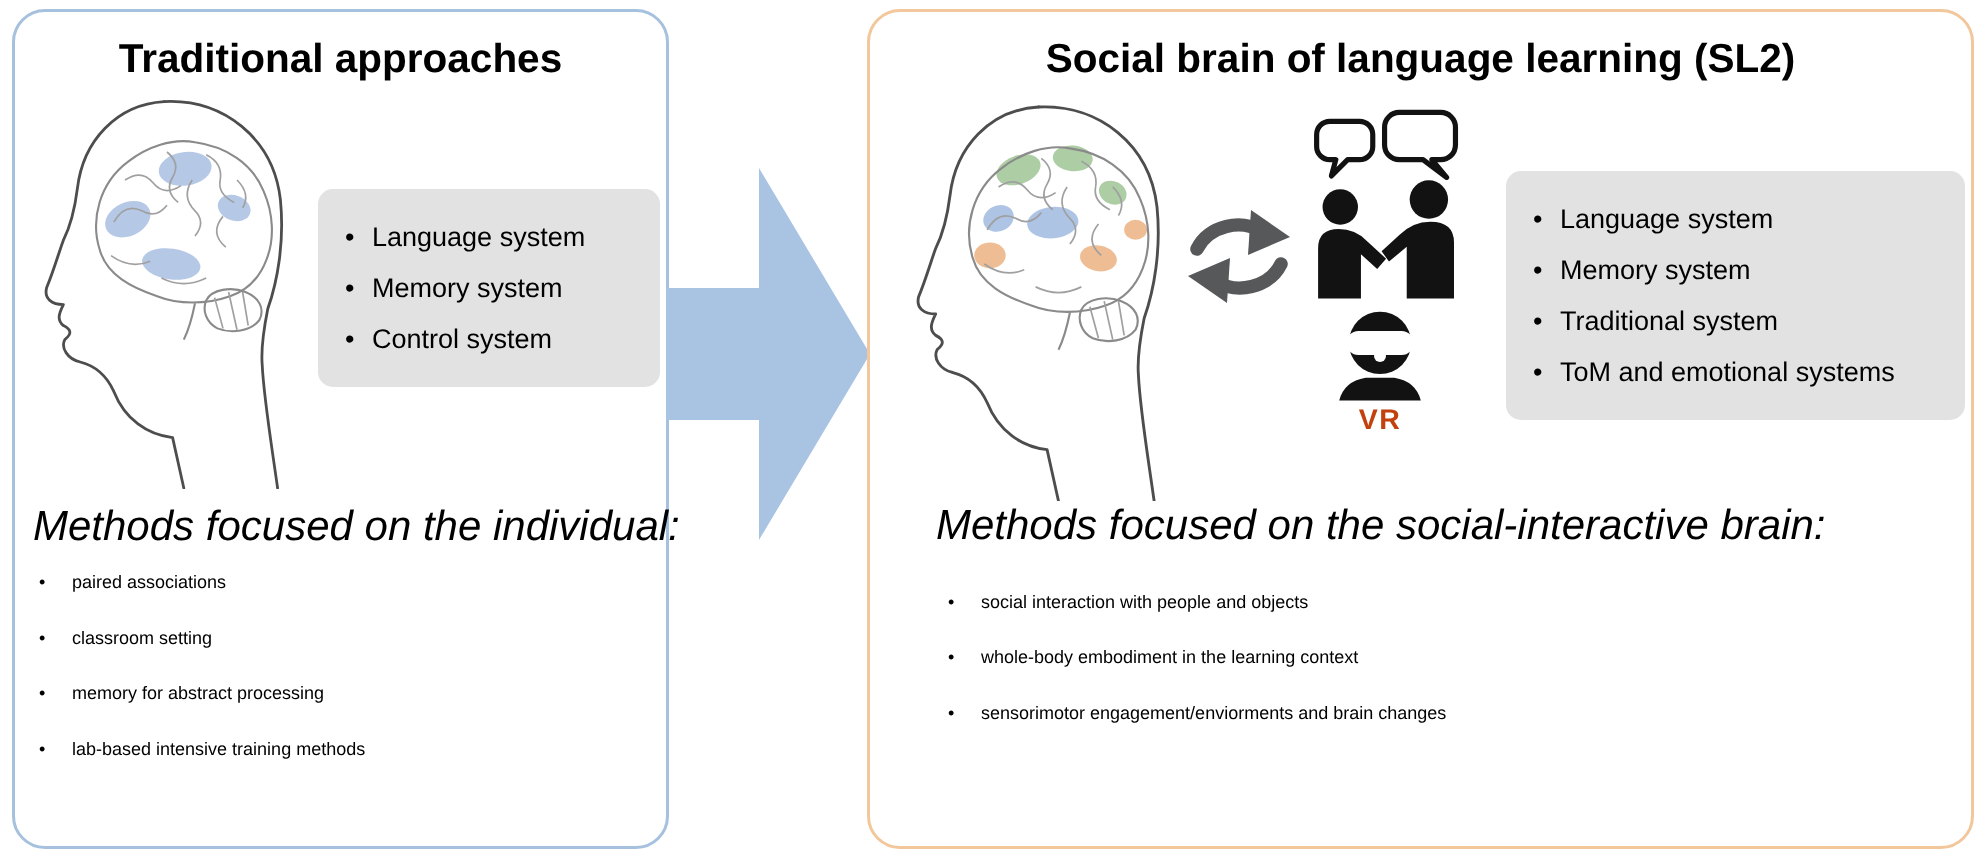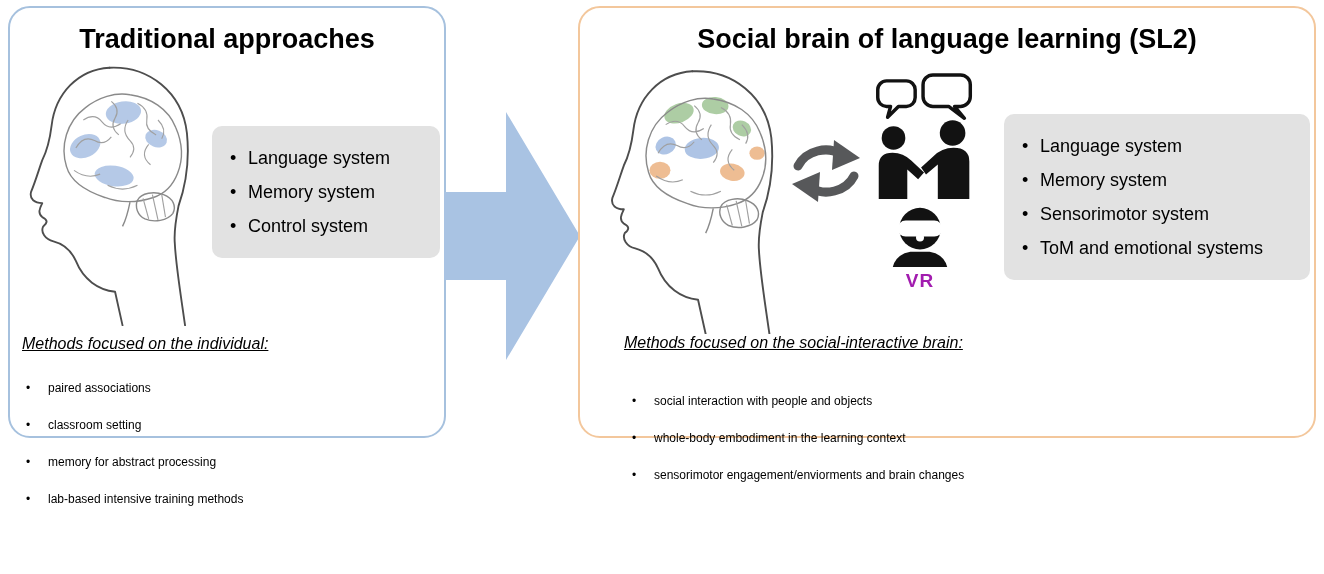--- a/index.html
+++ b/index.html
@@ -7,21 +7,21 @@
   body {
     font-family: "Liberation Sans", sans-serif;
     background: #ffffff;
     position: relative;
     color: #000;
     overflow: hidden;
   }
   .panel {
     position: absolute;
     top: 6px;
-    height: 432px;
+    height: 560px;
     background: #fff;
     border-radius: 22px;
   }
   #left-panel  { left: 8px;   width: 438px; border: 2px solid var(--left_border, #a6c1de); }
   #right-panel { left: 578px; width: 738px; border: 2px solid var(--right_border, #f3c79c); }
   .panel-title {
     position: absolute; top: 16px; left: 0; right: 0;
     text-align: center; font-weight: bold; font-size: 27px;
     white-space: nowrap;
   }
@@ -34,21 +34,21 @@
     list-style: none;
   }
   .systems-box li {
     font-size: 18px; line-height: 34px; white-space: nowrap;
     position: relative; padding-left: 22px;
   }
   .systems-box li::before, .methods li::before {
     content: "\2022"; position: absolute; left: 4px;
   }
   .methods-heading {
-    position: absolute; font-style: italic; font-size: 16px; white-space: nowrap; text-decoration: underline;
+    position: absolute; font-style: italic; font-size: 28px; white-space: nowrap;
   }
   .methods { position: absolute; list-style: none; }
   .methods li {
     font-size: 12px; line-height: 37px; white-space: nowrap;
     position: relative; padding-left: 26px;
   }
   .vr-label {
     position: absolute; text-align: center;
     font-size: 19px; font-weight: 600; letter-spacing: 1px;
   }
@@ -174,27 +174,27 @@
       <path d="M109 128 L109 90 Q109 76 93 76 Q81 76 72 85 L60 96 L65 103 L77 93 L77 128 Z"></path>
     </g>
   </svg>
 
   <svg class="icon" style="left:300px; top:194px;" width="80" height="66" viewBox="0 0 100 80">
     <circle cx="50" cy="32" r="26" fill="#121212"></circle>
     <path d="M16 80 Q20 64 38 61 L62 61 Q80 64 84 80 Z" fill="#121212"></path>
     <rect x="22" y="22" width="56" height="20" rx="10" fill="#ffffff"></rect>
     <circle cx="50" cy="43" r="5" fill="#ffffff"></circle>
   </svg>
-  <div class="vr-label" style="left:300px; top:262px; width:80px; color:#a21caf;">VR</div>
+  <div class="vr-label" style="left:300px; top:262px; width:80px; color:#c2410c;">VR</div>
 
   <ul class="systems-box" style="left:424px; top:106px; width:306px;">
 
   <li>Language system</li>
       <li>Memory system</li>
-      <li>Sensorimotor system</li>
+      <li>Traditional system</li>
       <li>ToM and emotional systems</li>
     </ul>
 
   <div class="methods-heading" style="left:44px; top:326px;">Methods focused on the social-interactive brain:</div>
 
   <ul class="methods" style="left:48px; top:375px;">
 
   <li>social interaction with people and objects</li>
       <li>whole-body embodiment in the learning context</li>
       <li>sensorimotor engagement/enviorments and brain changes</li>

